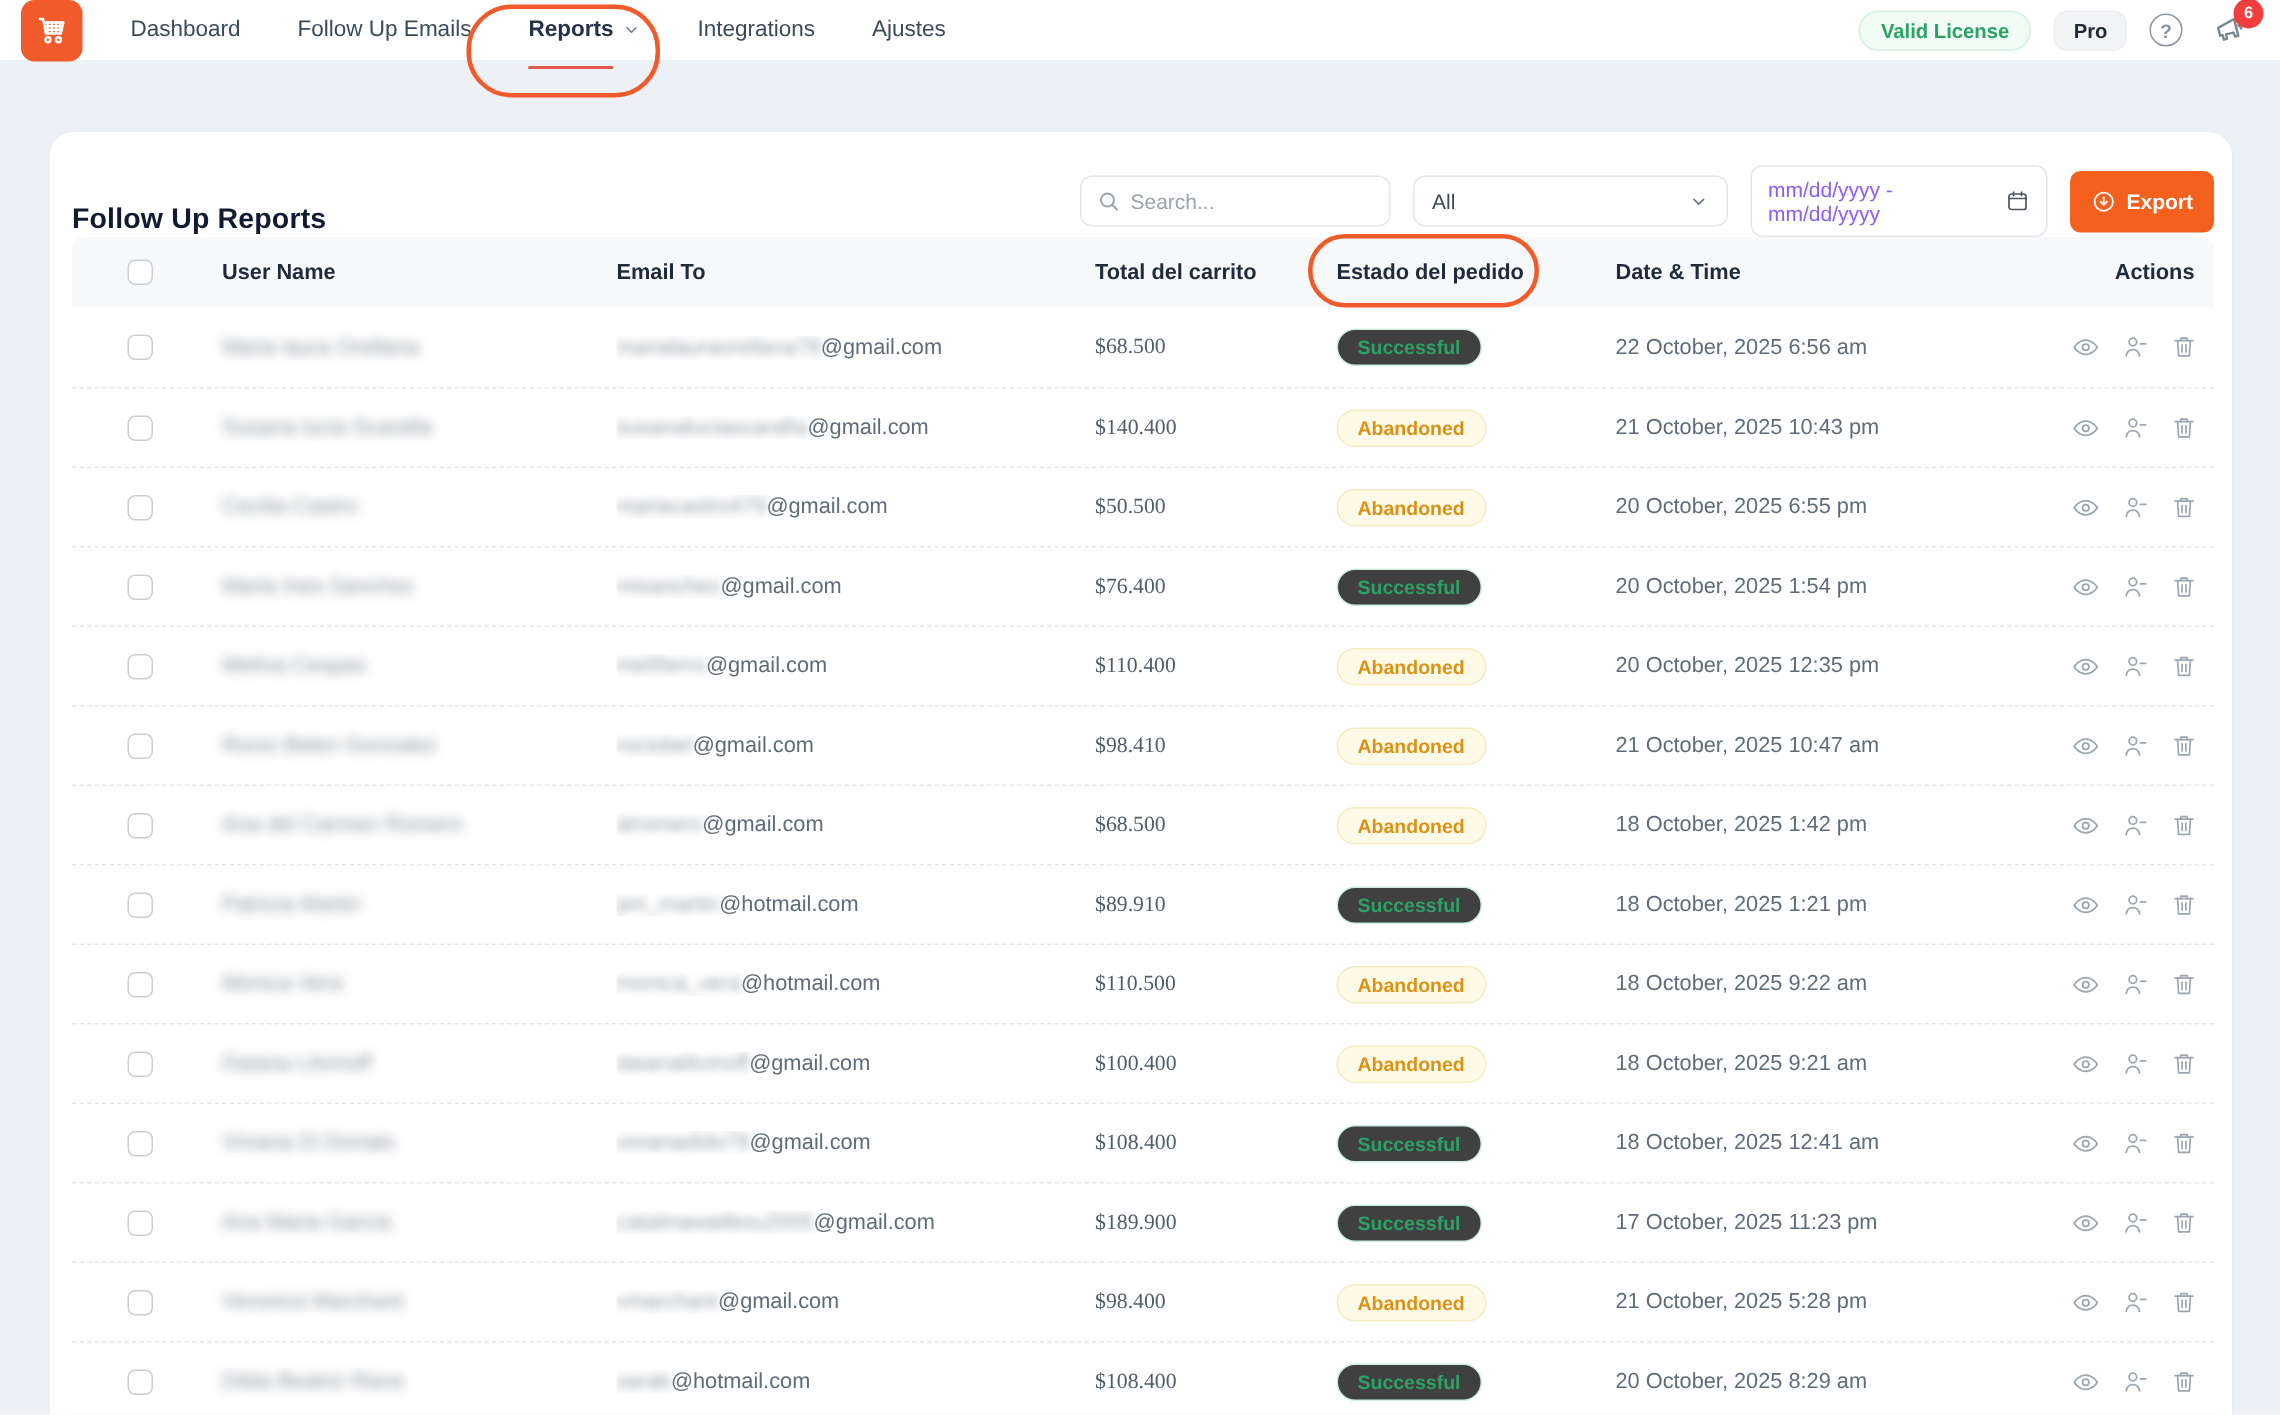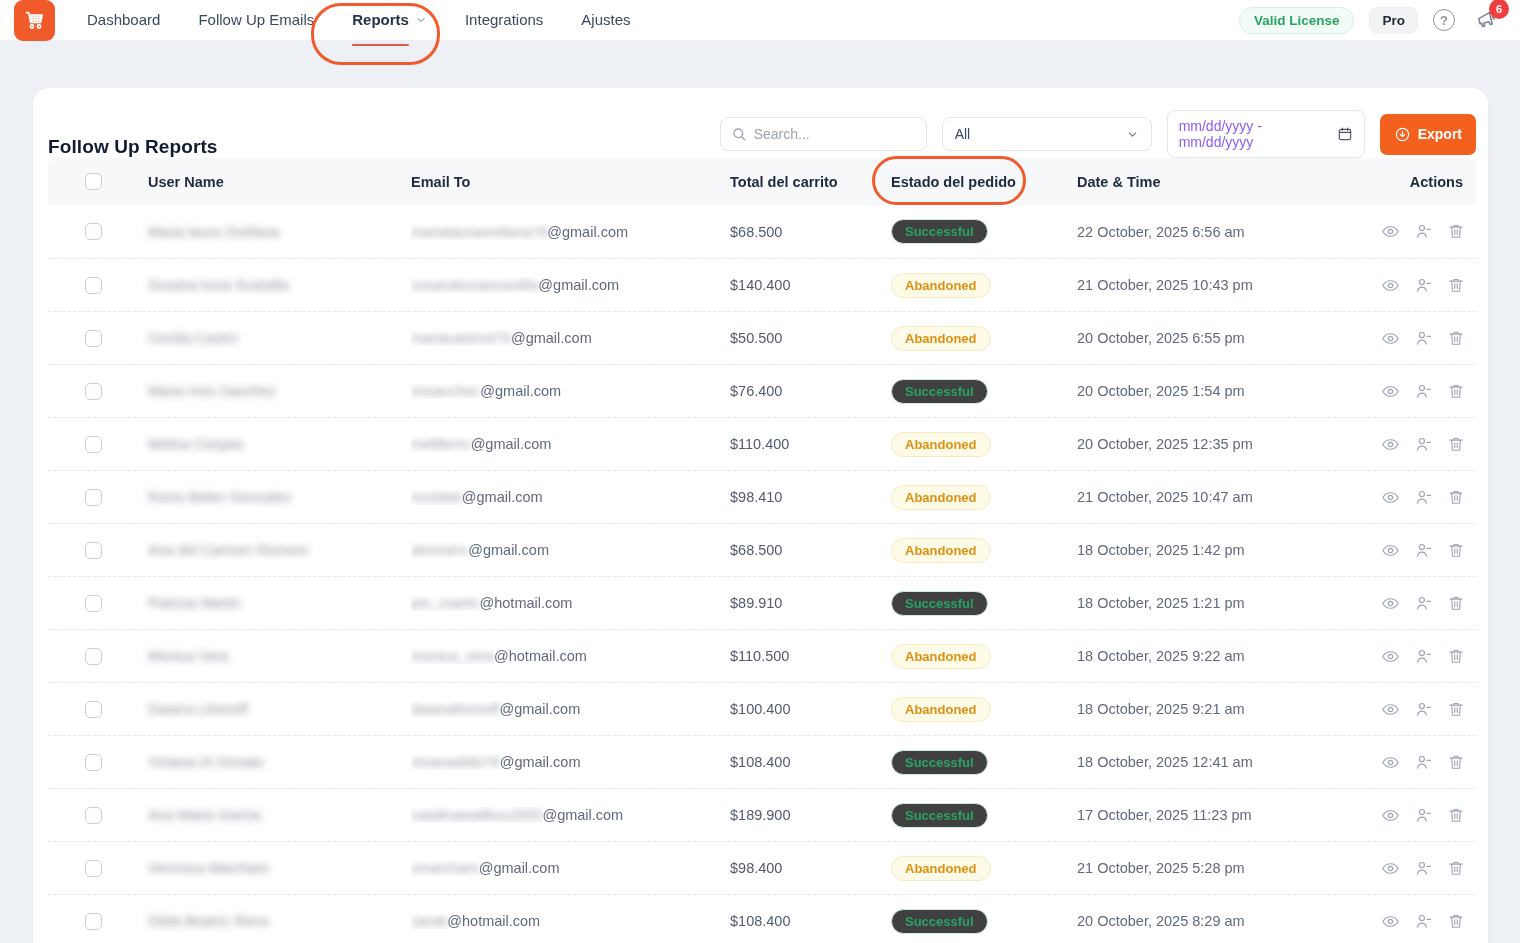--- a/index.html
+++ b/index.html
@@ -110,21 +110,21 @@
   .row + .row { border-top:1px dashed #e4e7eb; }
   .td-check { padding-left:37px; }
   .checkbox {
     width:17px; height:17px; border:1.6px solid #c9ced6; border-radius:5px;
     background:#fff; display:block; cursor:pointer;
   }
   .cell-name { color:#8b929c; }
   .blur-soft { filter:blur(3.5px); }
   .blur-mail { filter:blur(3px); color:#9aa1ab; }
   .cell-email { color:#5f6b7a; white-space:nowrap; overflow:hidden; }
-  .cell-total { color:#515c6b; }
+  .cell-total { color:#515c6b;font-family:Liberation Serif, serif; }
   .cell-date { color:#5f6b7a; }
   .badge {
     display:inline-block; font-size:13px; font-weight:600;
     padding:5px 13px; border-radius:999px; line-height:1;
   }
   .badge-successful { color:#2ba265; background:#404040; border:1px solid #cbefdb; }
   .badge-abandoned { color:#dd9113; background:#fefae8; border:1px solid #f5ebc0;text-align:center; }
   .cell-actions { display:flex; justify-content:flex-end; gap:14px; padding-right:14px; }
   .icon-btn { background:none; border:none; cursor:pointer; padding:0; display:flex; }
   .th-actions { text-align:right; padding-right:13px; }

